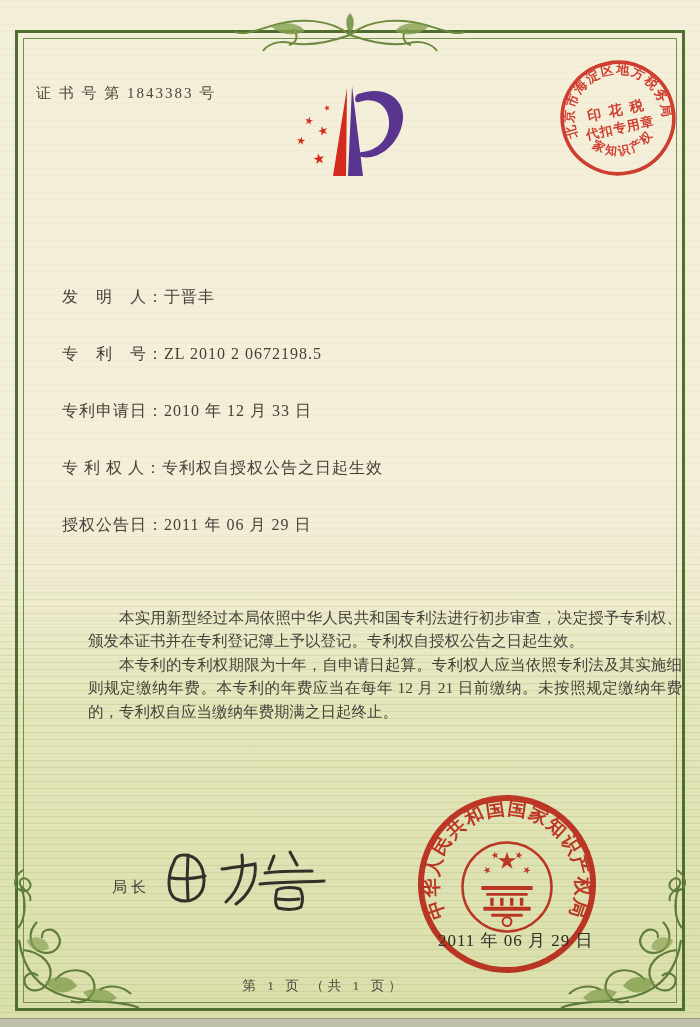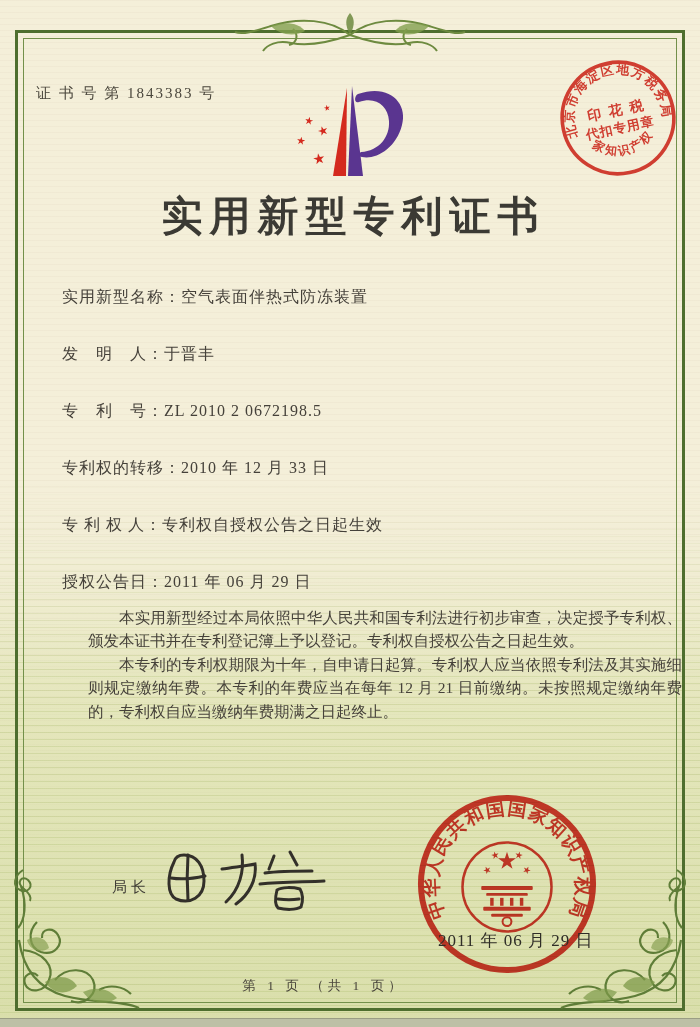--- a/index.html
+++ b/index.html
@@ -136,34 +136,30 @@
         <textPath href="#taxTop" startOffset="50%" text-anchor="middle">北京市海淀区地方税务局</textPath>
       </text>
       <text font-size="11.5" font-weight="bold" letter-spacing="2" fill="#d5281e">
         <textPath href="#taxBot" startOffset="50%" text-anchor="middle">国家知识产权局</textPath>
       </text>
       <text x="60" y="57" text-anchor="middle" font-size="13.5" font-weight="bold" letter-spacing="2">印 花 税</text>
       <text x="60" y="74" text-anchor="middle" font-size="12.5" font-weight="bold" letter-spacing="1">代扣专用章</text>
     </g>
   </svg>
 
-  <div class="abs title">实用新型专利证书</div>
 
   <div class="abs fields">
     <div class="field-row">
-      <span>实用新型名称：</span><span>空气表面伴热式防冻装置</span>
-    </div>
-    <div class="field-row">
       <span>发　明　人：</span><span>于晋丰</span>
     </div>
     <div class="field-row">
       <span>专　利　号：</span><span>ZL 2010 2 0672198.5</span>
     </div>
     <div class="field-row">
-      <span>专利权的转移：</span><span>2010 年 12 月 33 日</span>
+      <span>专利申请日：</span><span>2010 年 12 月 33 日</span>
     </div>
     <div class="field-row">
       <span>专 利 权 人：</span><span>专利权自授权公告之日起生效</span>
     </div>
     <div class="field-row">
       <span>授权公告日：</span><span>2011 年 06 月 29 日</span>
     </div>
   </div>
 
   <div class="abs paragraphs">

